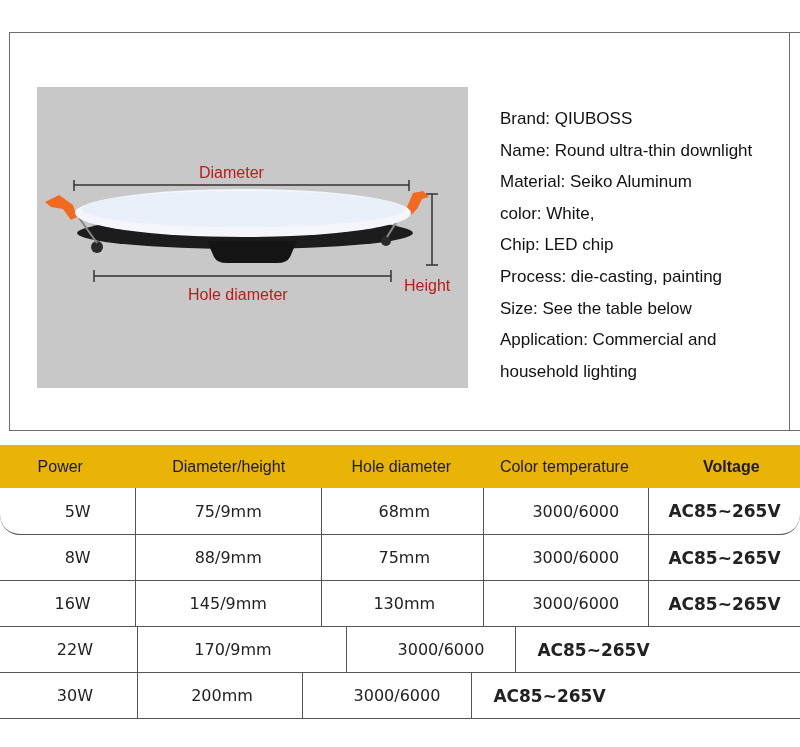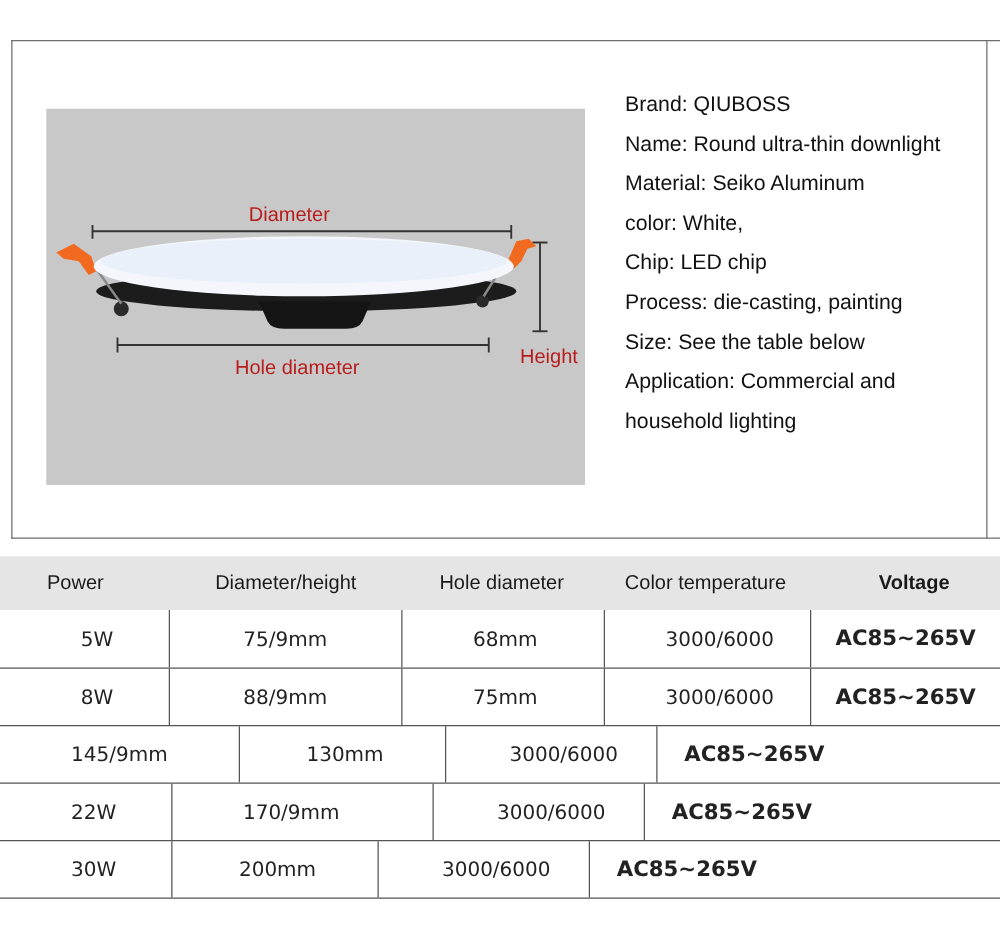--- a/index.html
+++ b/index.html
@@ -1,26 +1,26 @@
 <!DOCTYPE html>
 <html><head>
 <meta charset="utf-8">
 <style>
   html, body { margin:0; padding:0; background:#ffffff; }
   body { width:800px; height:747px; position:relative; overflow:hidden; font-family:"Liberation Sans", sans-serif; color:#111; }
   .top-box { position:absolute; left:9px; top:32px; width:800px; height:399px; border:1px solid #6e6e6e; box-sizing:border-box; border-right:none; }
   .photo { position:absolute; left:37px; top:87px; width:431px; height:301px; background:#c9c8c8; }
   .photo svg { position:absolute; left:0; top:0; }
   .lbl { position:absolute; font-size:16px; color:#b91c1c; white-space:nowrap; }
-  .specs { position:absolute; left:500px; top:68px; width:300px; }
+  .specs { position:absolute; left:500px; top:103px; width:300px; }
   .spec-line { font-size:17px; line-height:31.6px; color:#111; white-space:nowrap; }
   .rt-edge { position:absolute; left:789px; top:32px; width:1px; height:399px; background:#6e6e6e; }
 
   .table { position:absolute; left:0; top:445px; width:800px; }
-  .thead { display:flex; height:43px; background:#e5e5e5; align-items:center;gap:24px; }
+  .thead { display:flex; height:43px; background:#eab308; align-items:center;gap:24px; }
   .th { font-size:16px; font-weight:normal; color:#1a1a1a; text-align:center; }
   .trow { display:flex; border-bottom:1px solid #555; align-items:center; }
   .td { font-family:"DejaVu Sans", sans-serif; font-size:16px; color:#222; text-align:center; height:100%; display:flex; align-items:center; justify-content:center; box-sizing:border-box; }
   .td + .td { border-left:1px solid #555; }
   .c0 { width:137px; } .c1 { width:191px; } .c2 { width:147px; } .c3 { width:169px; } .c4 { width:156px;font-weight:bold; }
   .td.c0 { justify-content:flex-end; padding-right:44px; }
   .td.c2 { padding-left:22px; }
   .td.c3 { padding-left:20px;margin-left:18px; }
   .td.c4 { font-size:17px; }
 </style>
@@ -54,21 +54,21 @@
     <line x1="365" y1="126" x2="350" y2="150" stroke="#888" stroke-width="2"></line>
     <path d="M8 115 L22 108 L36 118 L40 130 L34 133 L26 122 L14 120 Z" fill="#f26a1f"></path>
     <path d="M370 120 L376 106 L386 104 L392 110 L385 112 L380 122 L374 128 Z" fill="#f26a1f"></path>
 
     <ellipse cx="206" cy="126" rx="168" ry="24" fill="#f4f6fb"></ellipse>
     <ellipse cx="206" cy="122" rx="162" ry="18" fill="#eaf0fa"></ellipse>
   </svg>
   <div class="lbl" style="left:162px; top:77px;">Diameter</div>
   <div class="lbl" style="left:151px; top:199px;">Hole diameter</div>
 </div>
-<div class="lbl" style="left:404px; top:277px;margin-left:12px;">Height</div>
+<div class="lbl" style="left:404px; top:277px;">Height</div>
 
 <div class="specs">
   <div class="spec-line">Brand: QIUBOSS</div>
   <div class="spec-line">Name: Round ultra-thin downlight</div>
   <div class="spec-line">Material: Seiko Aluminum</div>
   <div class="spec-line">color: White,</div>
   <div class="spec-line">Chip: LED chip</div>
   <div class="spec-line">Process: die-casting, painting</div>
   <div class="spec-line">Size: See the table below</div>
   <div class="spec-line">Application: Commercial and</div>
@@ -77,35 +77,36 @@
 
 <div class="table">
   <div class="thead">
     <div class="th c0">Power</div>
     <div class="th c1">Diameter/height</div>
     <div class="th c2">Hole diameter</div>
     <div class="th c3">Color temperature</div>
     <div class="th c4">Voltage</div>
   </div>
 
-  <div class="trow" style="height:46px;">
+  <div class="trow" style="height:46px;border-radius:20px;">
     <div class="td c0">5W</div>
     <div class="td c1">75/9mm</div>
     <div class="td c2">68mm</div>
     <div class="td c3">3000/6000</div>
     <div class="td c4">AC85~265V</div>
   </div>
   <div class="trow" style="height:45px;">
     <div class="td c0">8W</div>
     <div class="td c1">88/9mm</div>
     <div class="td c2">75mm</div>
     <div class="td c3">3000/6000</div>
     <div class="td c4">AC85~265V</div>
   </div>
   <div class="trow" style="height:45px;">
+    <div class="td c0">16W</div>
     <div class="td c1">145/9mm</div>
     <div class="td c2">130mm</div>
     <div class="td c3">3000/6000</div>
     <div class="td c4">AC85~265V</div>
   </div>
   <div class="trow" style="height:45px;">
     <div class="td c0">22W</div>
     <div class="td c1">170/9mm</div>
     <div class="td c3">3000/6000</div>
     <div class="td c4">AC85~265V</div>

